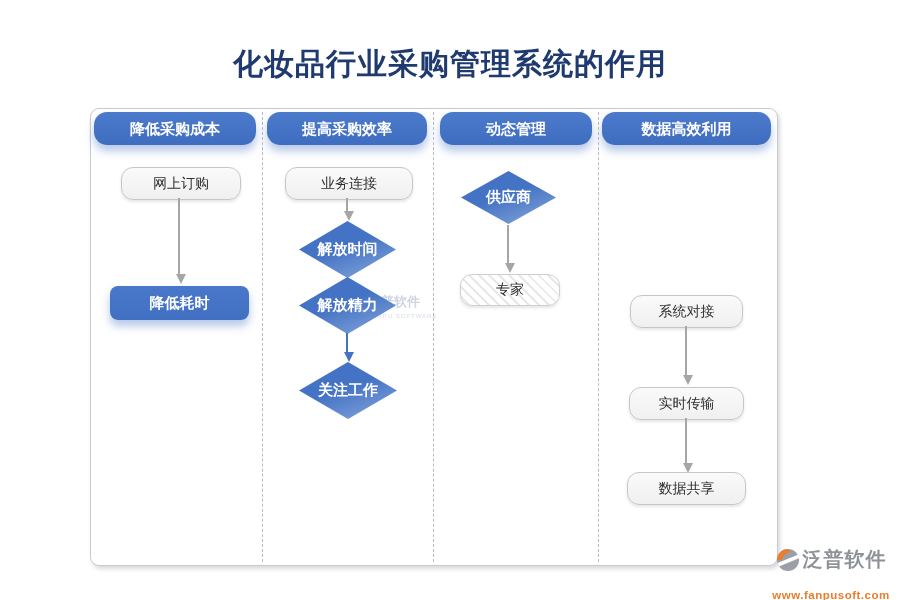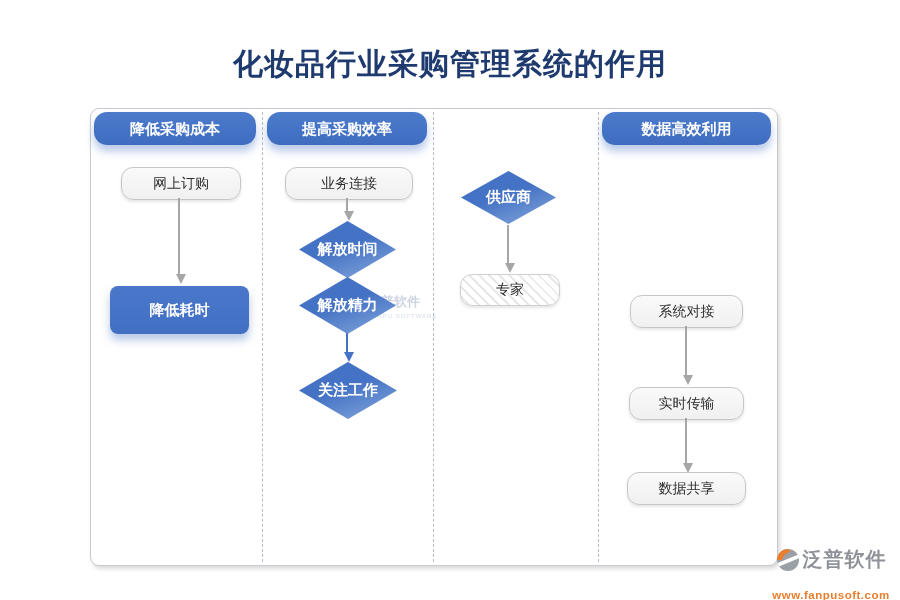--- a/index.html
+++ b/index.html
@@ -81,30 +81,31 @@
   <h1 class="title">化妆品行业采购管理系统的作用</h1>
 
   <div class="panel">
     <div class="divider" style="left:171px"></div>
     <div class="divider" style="left:342px"></div>
     <div class="divider" style="left:507px"></div>
   </div>
 
   <div class="col-header" style="left:94px;top:112px;width:162px">降低采购成本</div>
   <div class="col-header" style="left:267px;top:112px;width:160px">提高采购效率</div>
+  <div class="col-header" style="left:440px;top:112px;width:152px">动态管理</div>
   <div class="col-header" style="left:602px;top:112px;width:169px">数据高效利用</div>
 
   <div class="watermark">
     <div>泛普软件</div>
     <div class="sub">FANPU SOFTWARE</div>
   </div>
 
   <div class="box" style="left:121px;top:167px;width:118px;height:31px">网上订购</div>
   <div class="arrow" style="left:178px;top:198px;height:76px"></div>
-  <div class="box blue" style="left:110px;top:286px;width:139px;height:48px">降低耗时</div>
+  <div class="box blue" style="left:110px;top:286px;width:139px;height:34px">降低耗时</div>
 
   <div class="box" style="left:285px;top:167px;width:126px;height:31px">业务连接</div>
   <div class="arrow" style="left:346px;top:198px;height:13px"></div>
   <div class="diamond" style="left:299px;top:221px;width:97px;height:57px">解放时间</div>
   <div class="diamond" style="left:299px;top:277px;width:97px;height:57px">解放精力</div>
   <div class="arrow blue" style="left:346px;top:333px;height:19px"></div>
   <div class="diamond" style="left:299px;top:362px;width:98px;height:57px">关注工作</div>
 
   <div class="diamond" style="left:461px;top:171px;width:95px;height:53px">供应商</div>
   <div class="arrow" style="left:507px;top:225px;height:38px"></div>

